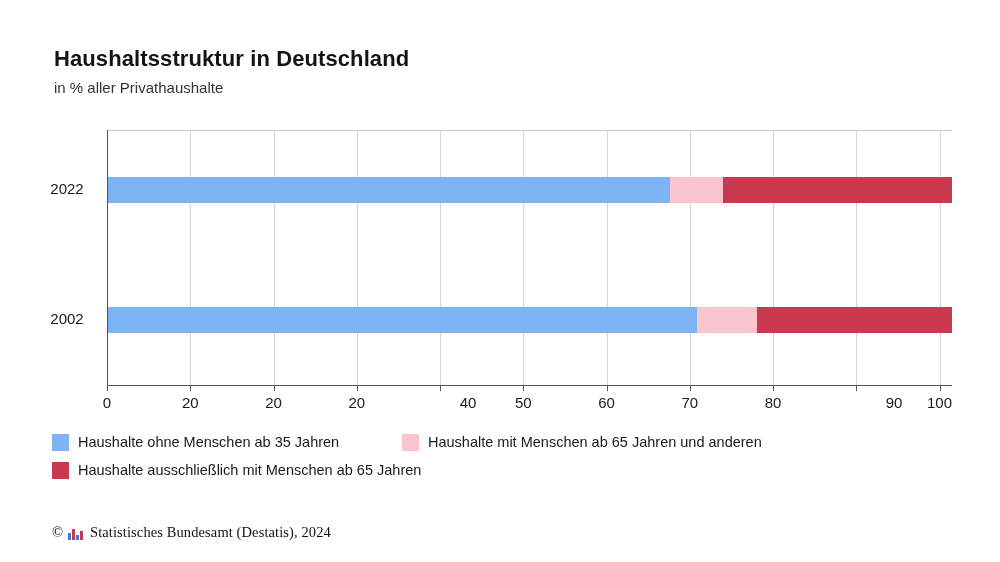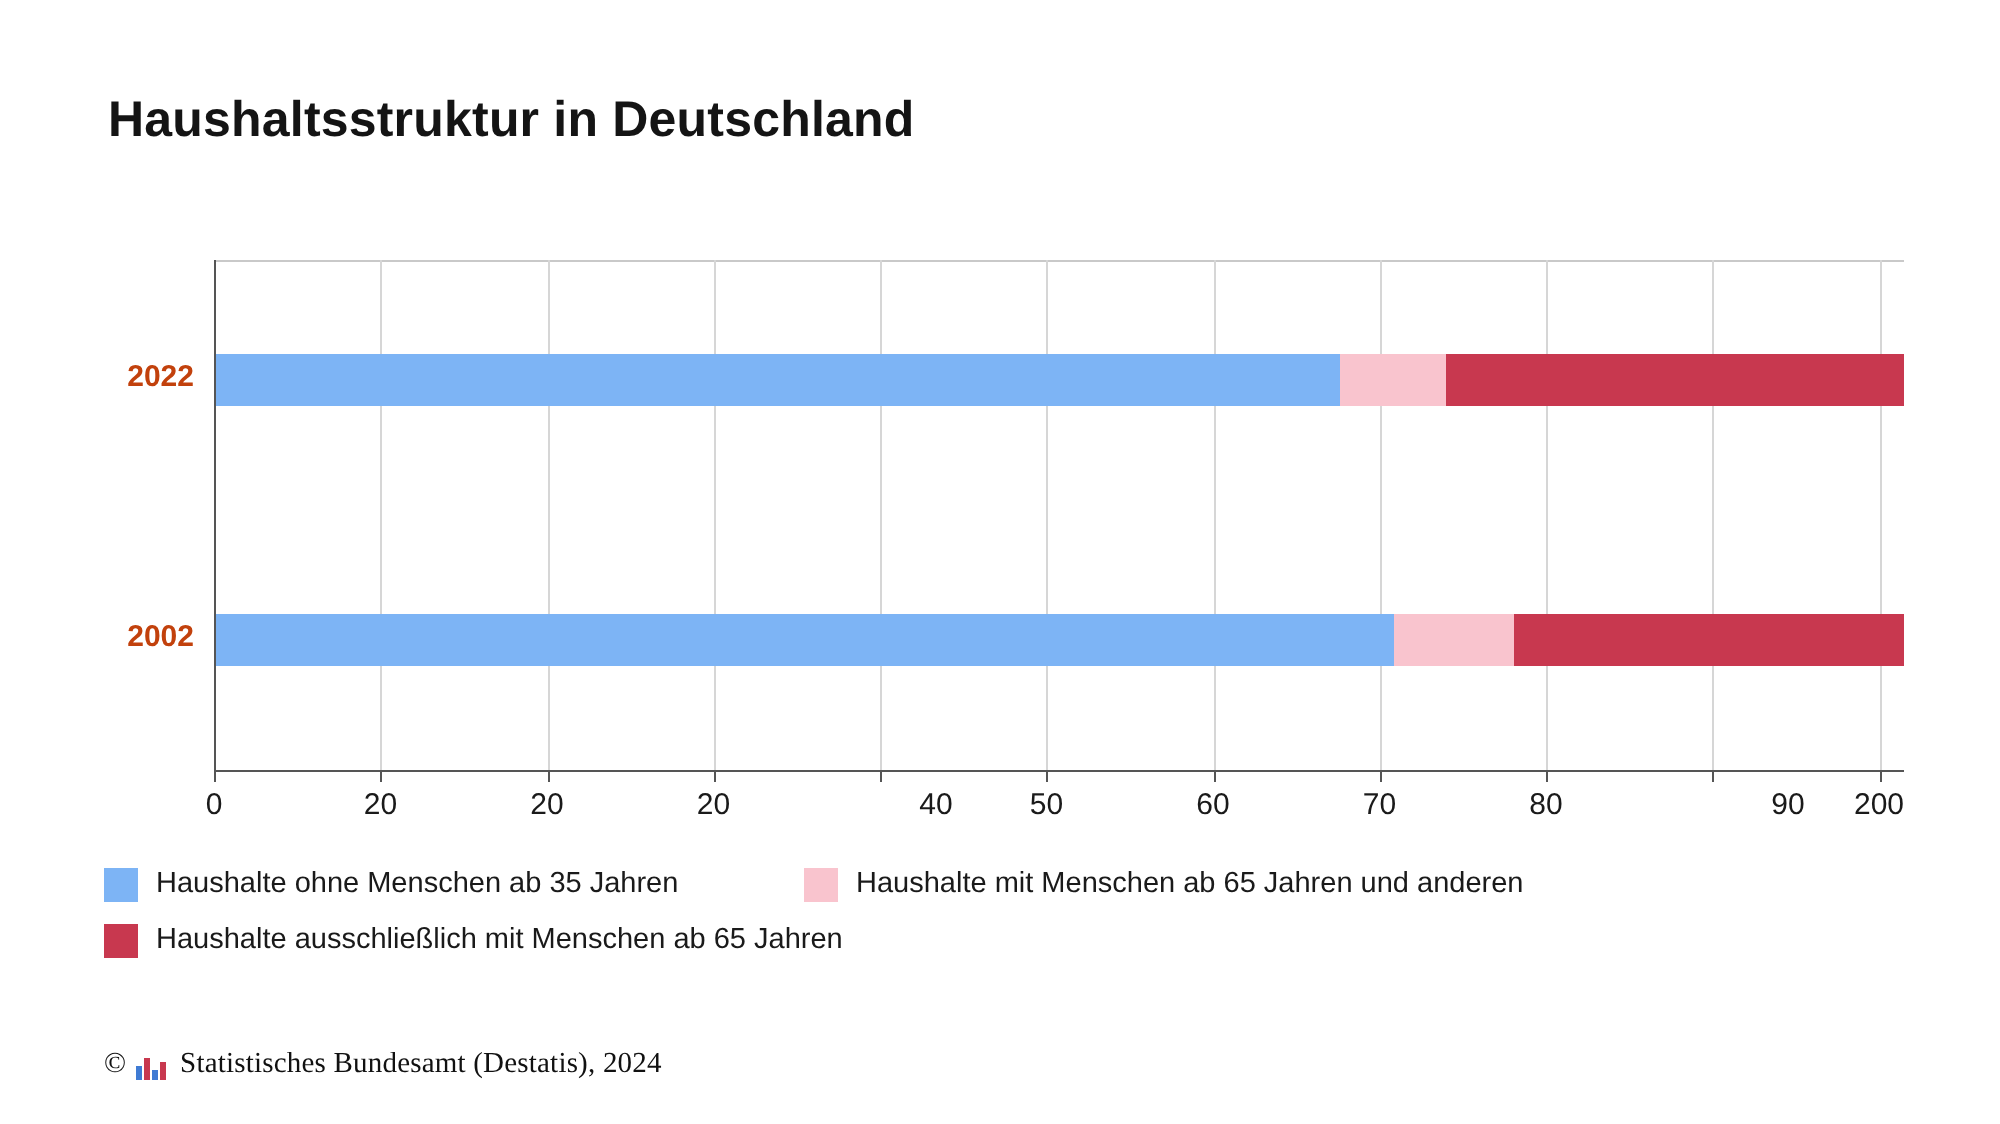--- a/index.html
+++ b/index.html
@@ -19,21 +19,21 @@
     width: 1000px;
     height: 562px;
     box-sizing: border-box;
   }
 
   
   .title {
     position: absolute;
     left: 54px;
     top: 46px;
-    font-size: 25px;
+    font-size: 22px;
     font-weight: bold;
     letter-spacing: 0.1px;
     color: #141414;
   }
   .subtitle {
     position: absolute;
     left: 54px;
     top: 79px;
     font-size: 15px;
     font-weight: normal;
@@ -91,24 +91,23 @@
     position: absolute;
     top: 0;
     height: 26px;
   }
 
   
   .cat-label {
     position: absolute;
     right: 0;
     width: 60px;
-    text-align: right;
+    text-align: center;
     font-size: 15px;
-    color: #c2410c;
-    font-weight: bold;
+    color: #0f172a;
   }
   .cat-labels-wrap {
     position: absolute;
     left: 37px;
     top: 130px;
     width: 60px;
     height: 255px;
   }
 
   
@@ -198,20 +197,21 @@
   .destatis-logo i.b3 { left: 8px;  height: 5px;  background: #3f7bd4; }
   .destatis-logo i.b4 { left: 12px; height: 9px;  background: #c8384f; }
   .footer-text { letter-spacing: 0.1px; }
 </style>
 </head>
 <body>
 
 <div class="page">
 
   <div class="title">Haushaltsstruktur in Deutschland</div>
+  <div class="subtitle">in % aller Privathaushalte</div>
 
   <div class="plot" id="plot-area">
     <div class="plot-frame-top"></div>
   <div class="gridline" style="left: 83.2512px;"></div>
       <div class="gridline" style="left: 166.502px;"></div>
       <div class="gridline" style="left: 249.754px;"></div>
       <div class="gridline" style="left: 333.005px;"></div>
       <div class="gridline" style="left: 416.256px;"></div>
       <div class="gridline" style="left: 499.507px;"></div>
       <div class="gridline" style="left: 582.759px;"></div>
@@ -253,21 +253,21 @@
       <div class="tick-label" style="left: 416.256px;">50</div>
       <div class="tick-mark" style="left: 499.507px;"></div>
       <div class="tick-label" style="left: 499.507px;">60</div>
       <div class="tick-mark" style="left: 582.759px;"></div>
       <div class="tick-label" style="left: 582.759px;">70</div>
       <div class="tick-mark" style="left: 666.01px;"></div>
       <div class="tick-label" style="left: 666.01px;">80</div>
       <div class="tick-mark" style="left: 749.261px;"></div>
       <div class="tick-label" style="left: 787px;">90</div>
       <div class="tick-mark" style="left: 832.512px;"></div>
-      <div class="tick-label" style="left: 832.512px;">200</div>
+      <div class="tick-label" style="left: 832.512px;">100</div>
     </div>
 
   <div class="legend" id="legend">
       <div class="legend-row">
         <div class="legend-item item-0">
           <span class="legend-swatch" style="background: rgb(125, 180, 245);"></span>
           <span class="legend-text">Haushalte ohne Menschen ab 35 Jahren</span>
         </div>
         <div class="legend-item">
           <span class="legend-swatch" style="background: rgb(249, 196, 206);"></span>

